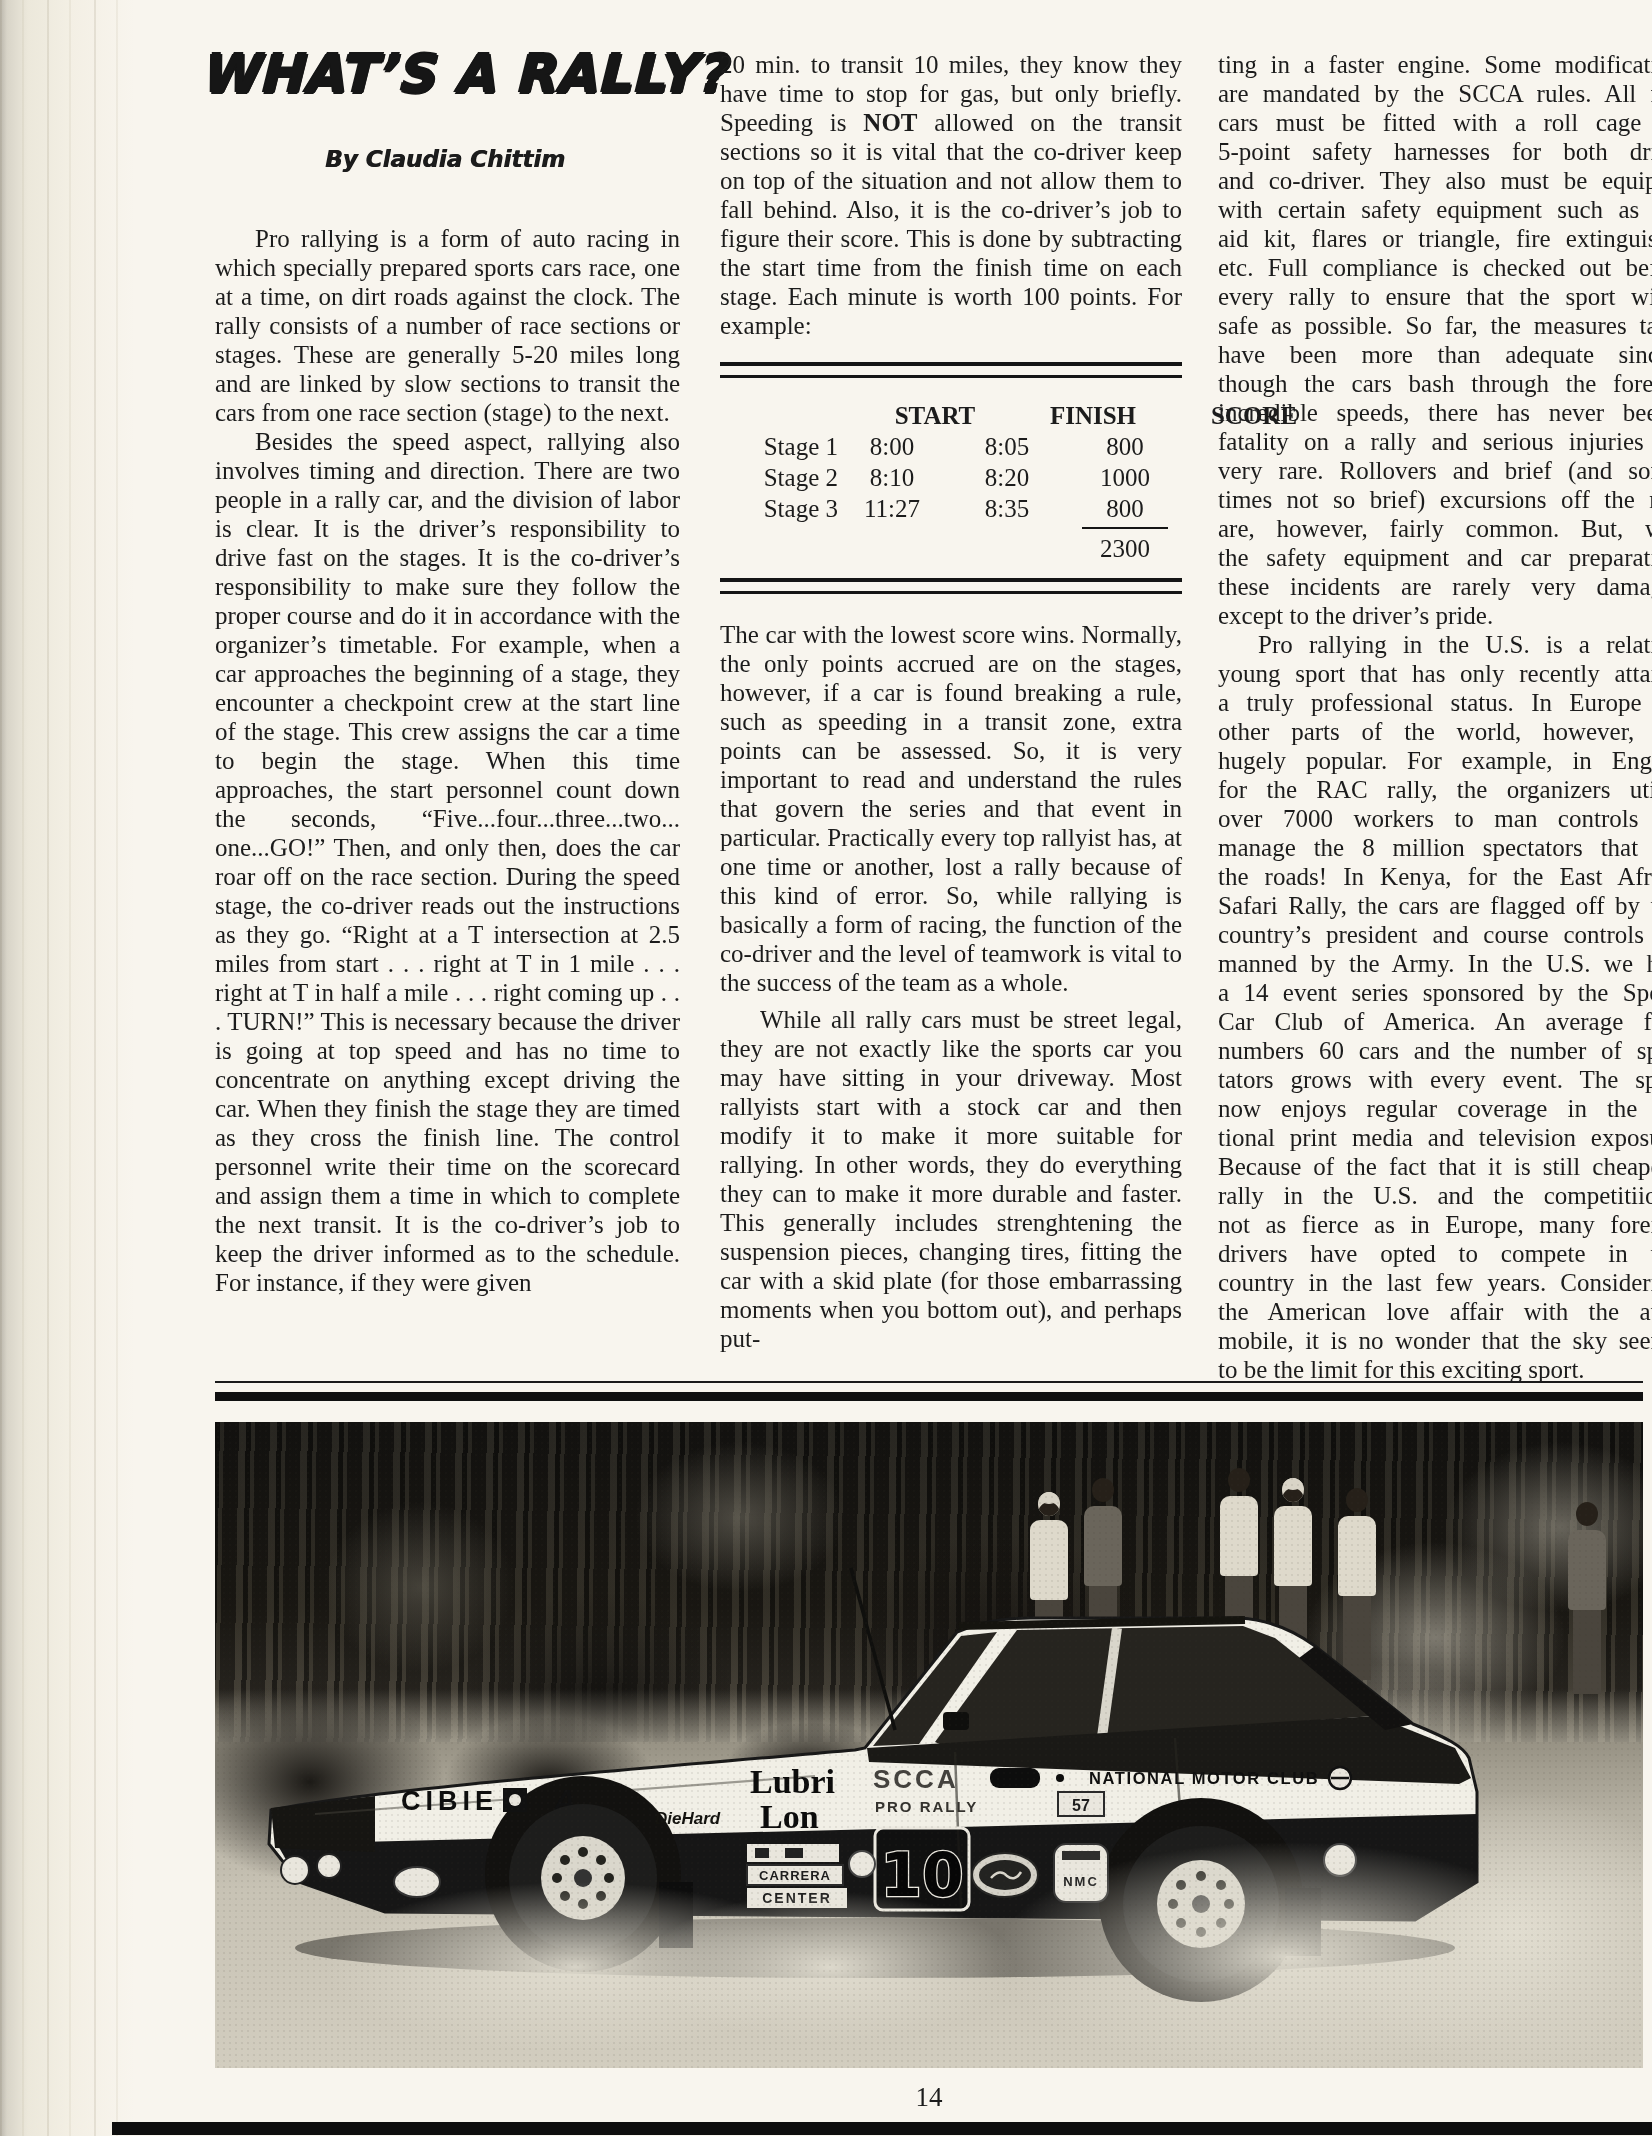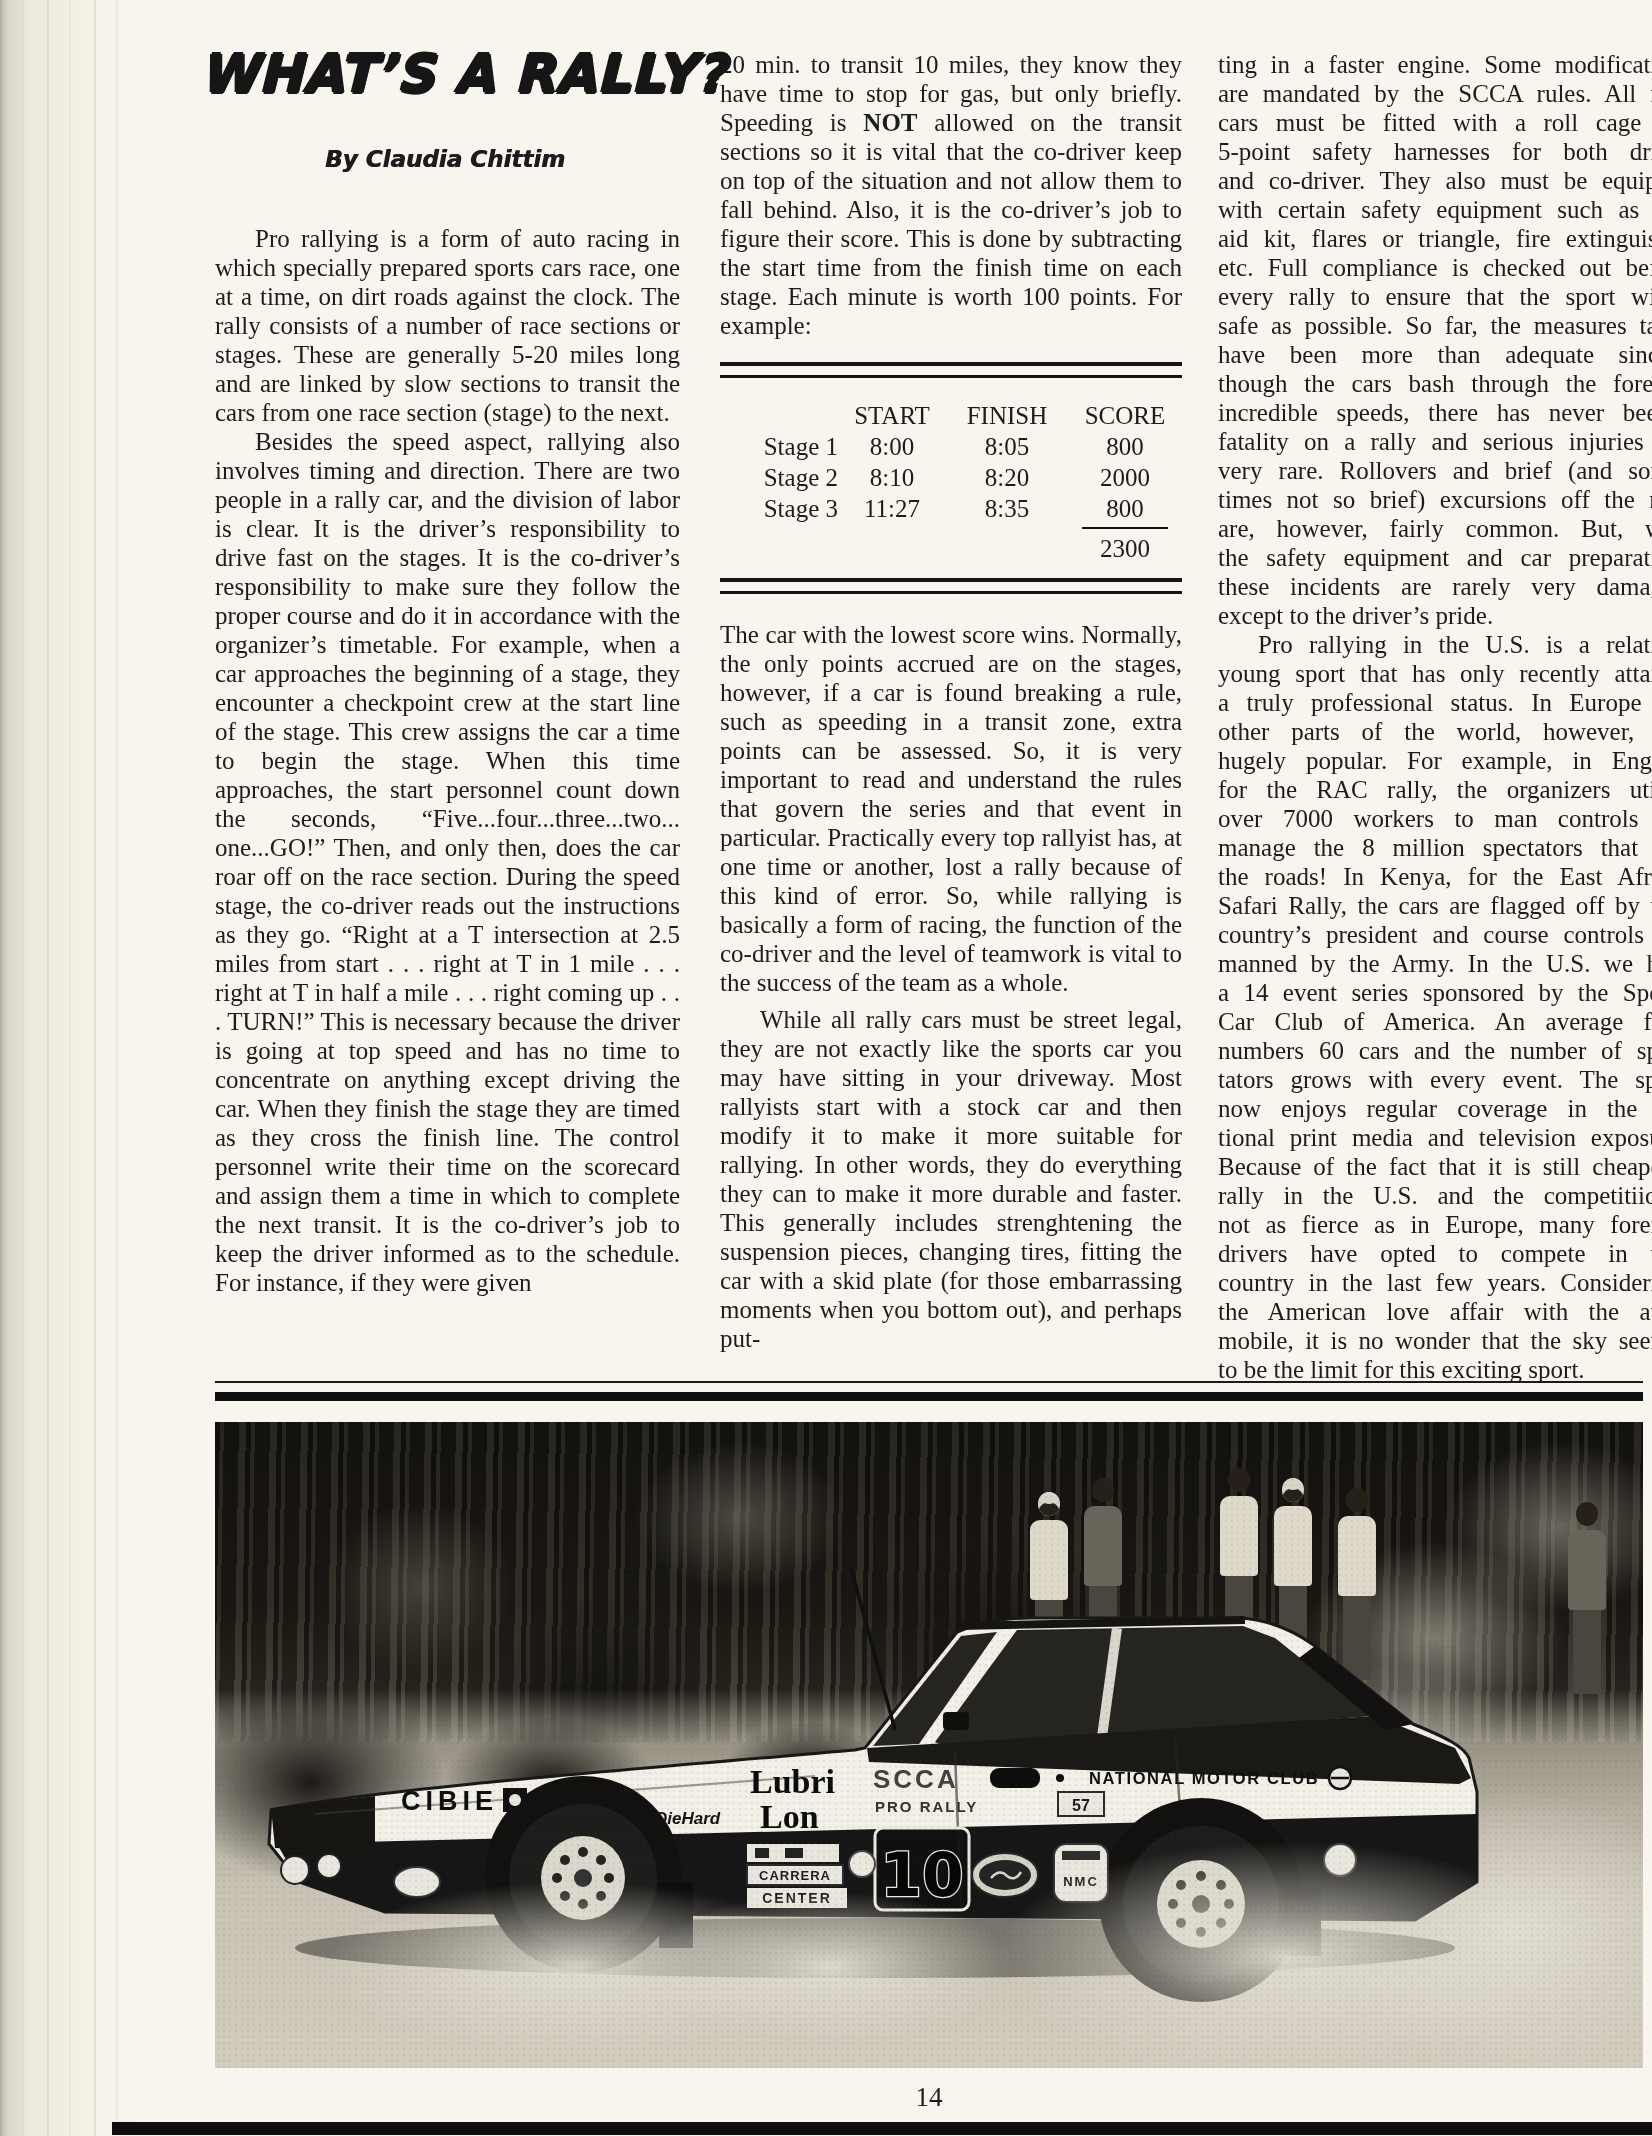--- a/index.html
+++ b/index.html
@@ -28,21 +28,21 @@
   #col3{left:1218px;top:50px;width:452px;}
   .c3line{text-align:justify;text-align-last:justify;}
   .c3line.endline{text-align-last:left;}
   .c3line.indent{text-indent:40px;}
   .boldword{font-weight:bold;}
 
   
   .score-table{margin:22px 0 26px;}
   .dblrule{height:9px;border-top:4px solid #151515;border-bottom:3px solid #151515;}
   .t-grid{display:grid;grid-template-columns:118px 108px 122px 114px;line-height:31px;}
-  .t-head{margin-top:22px;font-weight:normal;}
+  .t-head{margin-top:22px;font-weight:bold;gap:43px;}
   .t-c{text-align:center;}
   .t-label{padding-left:4px;text-align:right;}
   .total-wrap{display:inline-block;border-top:2.5px solid #151515;padding:4px 6px 0;min-width:74px;margin-top:3px;}
   .score-table .bottom{margin-top:14px;}
   #col2 .p3{margin-top:8px;}
 
   .rule-thin{position:absolute;left:215px;top:1381px;width:1428px;border-top:2.5px solid #1a1a1a;}
   .rule-thick{position:absolute;left:215px;top:1392px;width:1428px;height:9px;background:#101010;}
 
   
@@ -116,21 +116,21 @@
           <div class="t-grid">
             <div class="t-label">Stage 1</div>
             <div class="t-c">8:00</div>
             <div class="t-c">8:05</div>
             <div class="t-c">800</div>
           </div>
           <div class="t-grid">
             <div class="t-label">Stage 2</div>
             <div class="t-c">8:10</div>
             <div class="t-c">8:20</div>
-            <div class="t-c">2000</div>
+            <div class="t-c">1000</div>
           </div>
           <div class="t-grid">
             <div class="t-label">Stage 3</div>
             <div class="t-c">11:27</div>
             <div class="t-c">8:35</div>
             <div class="t-c">800</div>
           </div>
         </div>
       <div class="t-grid">
         <div></div>

